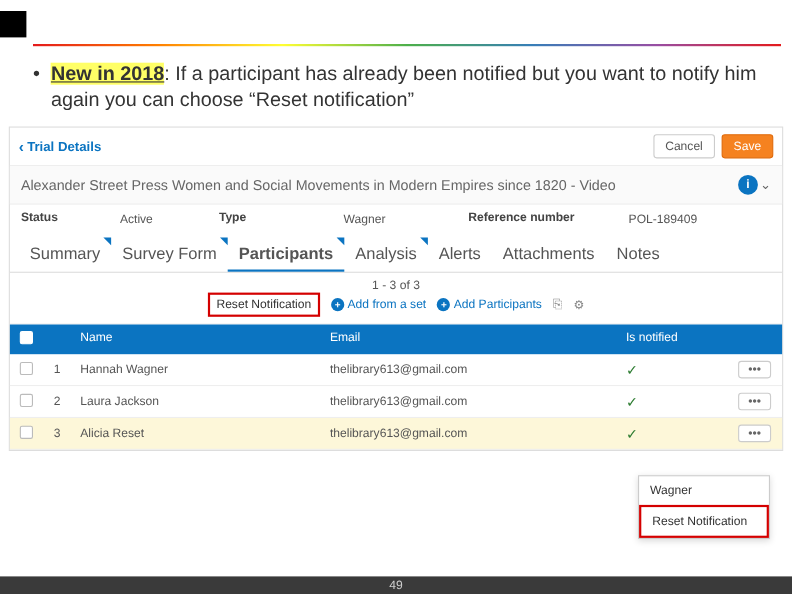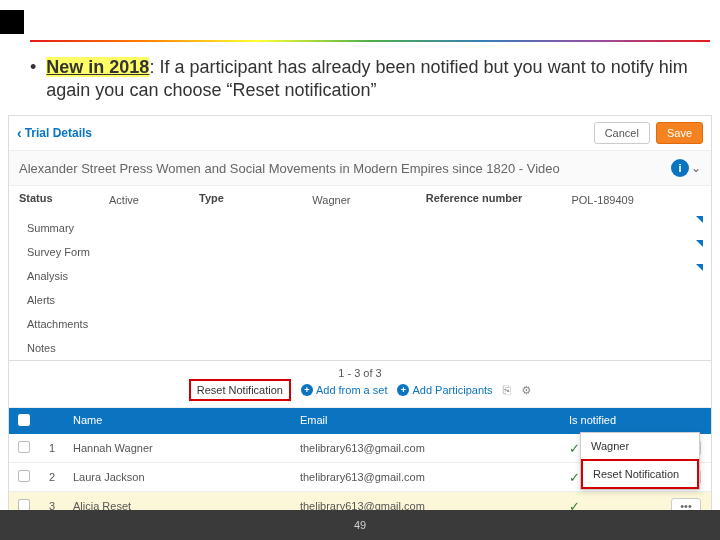--- a/index.html
+++ b/index.html
@@ -37,21 +37,21 @@
 
   
   .fields { display: flex; padding: 6px 10px 10px 10px; font-size: 11px; }
   .fcol { flex: 1; }
   .flabel { color: #444; font-weight: 600; }
   .fval { color: #555; margin-top: 2px; }
   .fcol.narrow { flex: 0 0 90px; }
   .fcol.right { text-align: left; }
 
   
-  .tabs { display: flex; border-bottom: 1px solid #ddd; padding: 0 8px; font-size: 11px; flex-direction: column; }
+  .tabs { display: flex; border-bottom: 1px solid #ddd; padding: 0 8px; font-size: 15px; }
   .tab { padding: 6px 10px; color: #555; position: relative; cursor: pointer; }
   .tab.marked::after { content: ""; position: absolute; top: 0; right: 0; border-top: 7px solid #0b74c1; border-left: 7px solid transparent; }
   .tab.active { border-bottom: 2px solid #0b74c1; font-weight: bold; }
 
   
   .tbar { display: flex; align-items: center; justify-content: space-between; padding: 6px 8px; font-size: 11px; border-bottom: 1px solid #eee; flex-direction: column; }
   .tbar-left { color: #555; }
   .tbar-right { display: flex; align-items: center; gap: 10px; }
   .reset-box { border: 2px solid #d40000; padding: 3px 6px; color: #333; font-size: 11px; }
   .link-btn { color: #0b74c1; display: flex; align-items: center; gap: 3px; cursor: pointer; }
@@ -73,21 +73,21 @@
   .check { color: #2e7d32; font-size: 13px; }
   .dots-btn { display: inline-block; border: 1px solid #ccc; border-radius: 3px; padding: 1px 8px; color: #666; background: #fff; cursor: pointer; }
   .chkbox { display: inline-block; width: 12px; height: 12px; border: 1px solid #bbb; border-radius: 2px; background: #fff; }
 
   
   .menu { position: absolute; right: 20px; bottom: 50px; background: #fff; border: 1px solid #ccc; box-shadow: 0 2px 6px rgba(0,0,0,0.15); font-size: 11px; min-width: 120px; }
   .menu-item { padding: 7px 10px; cursor: pointer; }
   .menu-item.boxed { border: 2px solid #d40000; }
 
   
-  .footer { position: absolute; bottom: 0; left: 0; right: 0; height: 30px; background: #3a3a3a; color: #cfcfcf; display: flex; align-items: center; justify-content: center; font-size: 11px; }
+  .footer { position: absolute; bottom: 0; left: 0; right: 0; height: 16px; background: #3a3a3a; color: #cfcfcf; display: flex; align-items: center; justify-content: center; font-size: 11px; }
 </style>
 </head>
 <body>
 
 <div class="slide-title-row">
   <div class="title-block"></div>
 </div>
 <div class="rainbow"></div>
 
 <div class="bullet">
@@ -135,20 +135,21 @@
       <div class="flabel">Reference number</div>
     </div>
     <div class="fcol right" style="flex:0.8">
       <div class="fval">POL-189409</div>
     </div>
   </div>
 
   <div class="tabs">
     <div class="tab marked">Summary</div>
     <div class="tab marked">Survey Form</div>
+    <div class="tab marked active">Participants</div>
     <div class="tab marked">Analysis</div>
     <div class="tab">Alerts</div>
     <div class="tab">Attachments</div>
     <div class="tab">Notes</div>
   </div>
 
   <div class="tbar">
     <div class="tbar-left">1 - 3 of 3</div>
     <div class="tbar-right">
       <div class="reset-box">Reset Notification</div>

